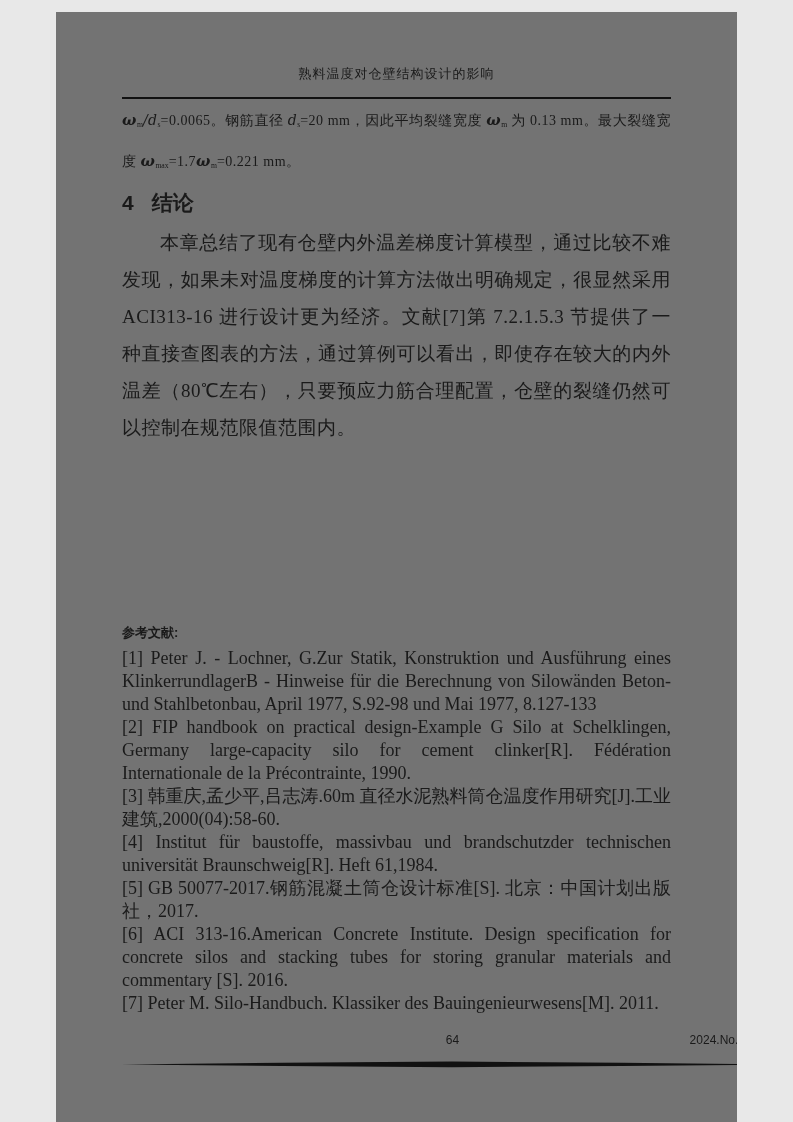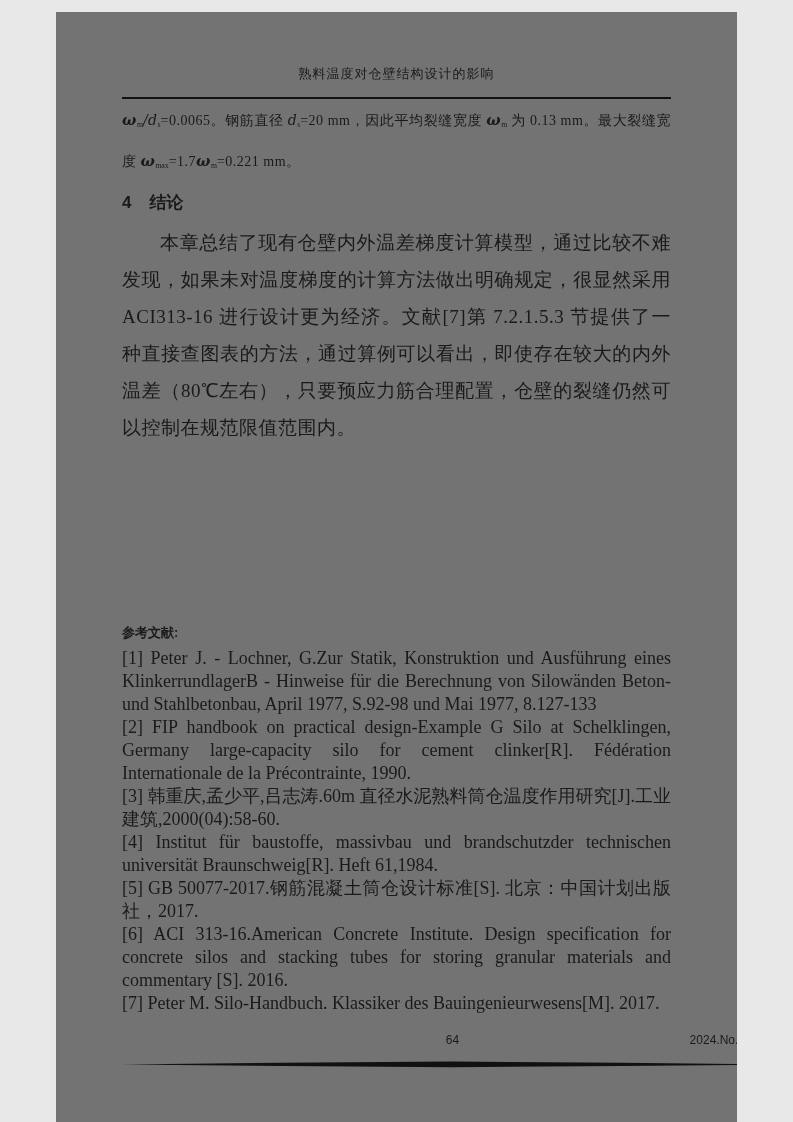--- a/index.html
+++ b/index.html
@@ -51,21 +51,21 @@
     font-style: italic;
   }
   .formula-para .sub {
     font-size: 0.55em;
     vertical-align: -0.25em;
     letter-spacing: 0;
   }
 
   .section-heading {
     margin-top: 4px;
-    font-size: 17px;
+    font-size: 21px;
     line-height: 30px;
     font-weight: bold;
     font-family: "Liberation Sans", sans-serif;
   }
   .section-heading .sec-num { margin-right: 18px; }
 
   .body-para {
     margin-top: 6px;
     font-size: 19px;
     line-height: 37px;
@@ -140,21 +140,21 @@
 
     <div class="refs-heading">参考文献:</div>
 
     <div class="refs-list">
         <p class="ref">[1]  Peter J. - Lochner, G.Zur Statik, Konstruktion und Ausführung eines KlinkerrundlagerB - Hinweise für die Berechnung von Silowänden Beton- und Stahlbetonbau, April 1977, S.92-98 und Mai 1977, 8.127-133</p>
         <p class="ref">[2]  FIP handbook on practical design-Example G Silo at Schelklingen, Germany large-capacity silo for cement clinker[R]. Fédération Internationale de la Précontrainte, 1990.</p>
         <p class="ref">[3]  韩重庆,孟少平,吕志涛.60m 直径水泥熟料筒仓温度作用研究[J].工业建筑,2000(04):58-60.</p>
         <p class="ref">[4] Institut für baustoffe, massivbau und brandschutzder technischen universität Braunschweig[R]. Heft 61,1984.</p>
         <p class="ref">[5] GB 50077-2017.钢筋混凝土筒仓设计标准[S]. 北京：中国计划出版社，2017.</p>
         <p class="ref">[6]  ACI 313-16.American Concrete Institute. Design specification for concrete silos and stacking tubes for storing granular materials and commentary [S]. 2016.</p>
-        <p class="ref">[7] Peter M. Silo-Handbuch. Klassiker des Bauingenieurwesens[M]. 2017.</p>
+        <p class="ref">[7] Peter M. Silo-Handbuch. Klassiker des Bauingenieurwesens[M]. 2011.</p>
       </div>
 
   </div>
 
   <svg class="footer-rule-svg" viewBox="0 0 661 7" preserveAspectRatio="none" aria-hidden="true">
     <polygon points="0,3.5 160,1.8 330,0.6 500,1.8 661,3.5 500,5 330,6.2 160,5" fill="#111111"></polygon>
   </svg>
 
   <div class="footer-row">
     <span class="pgnum">64</span>

